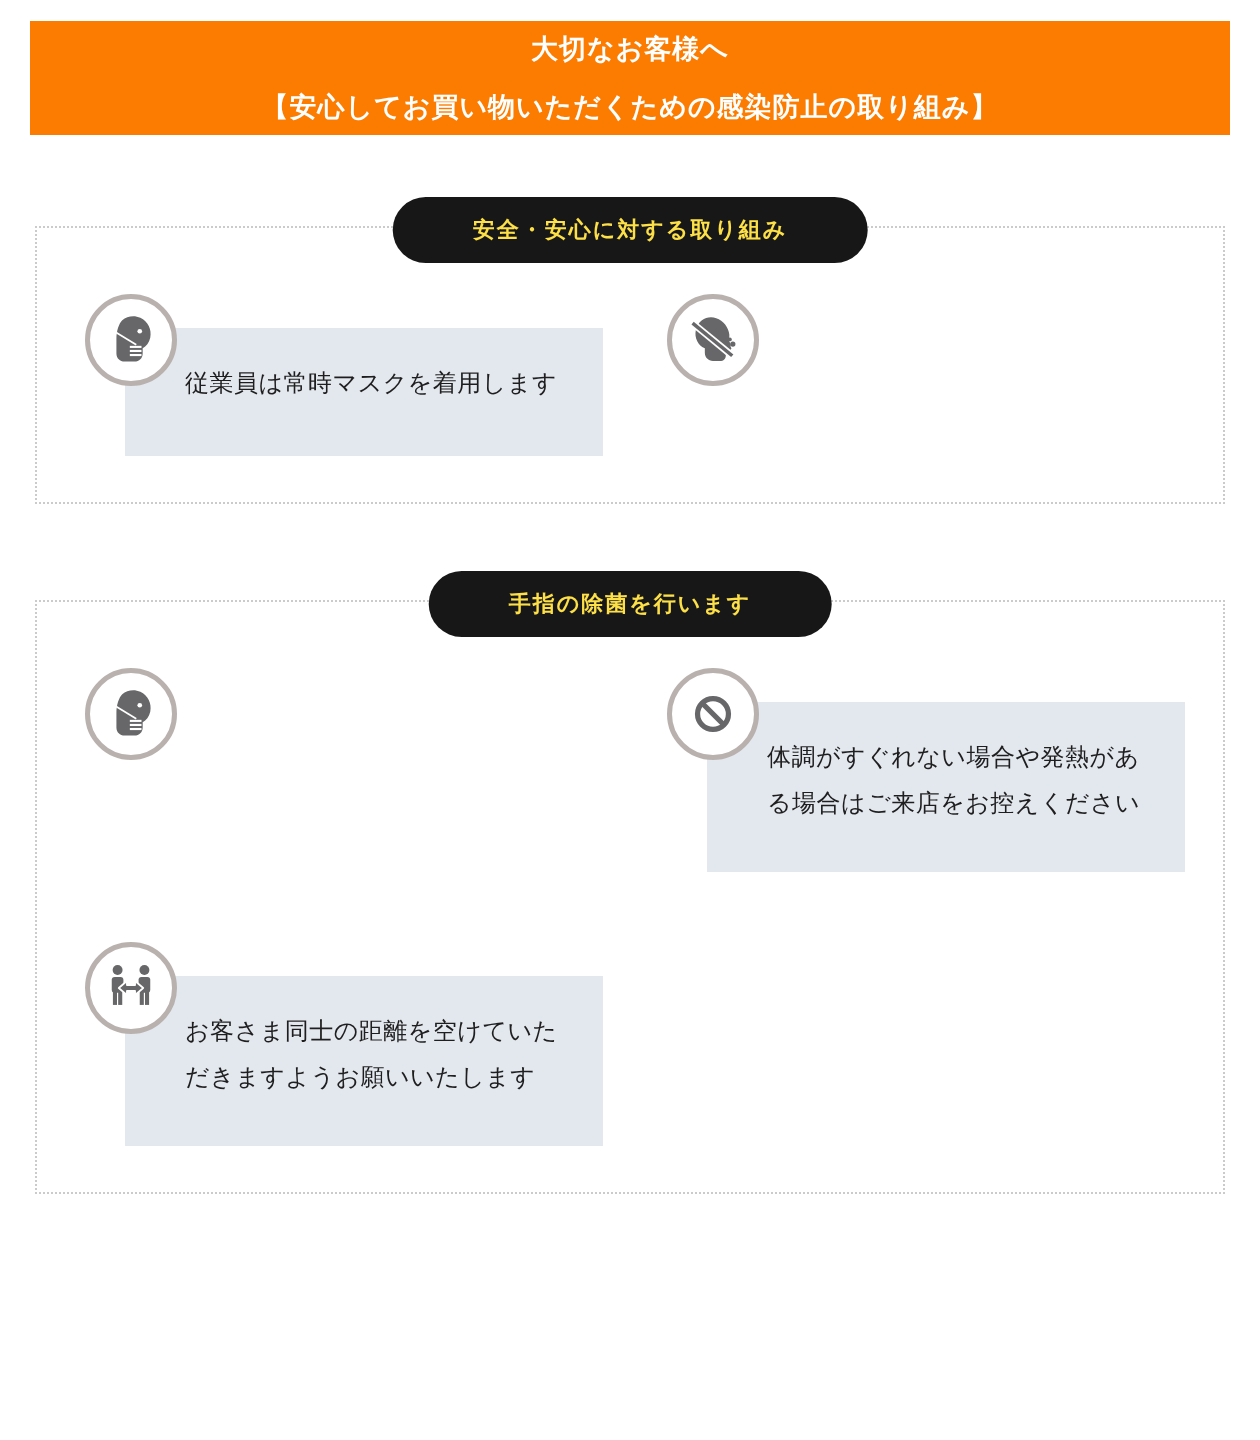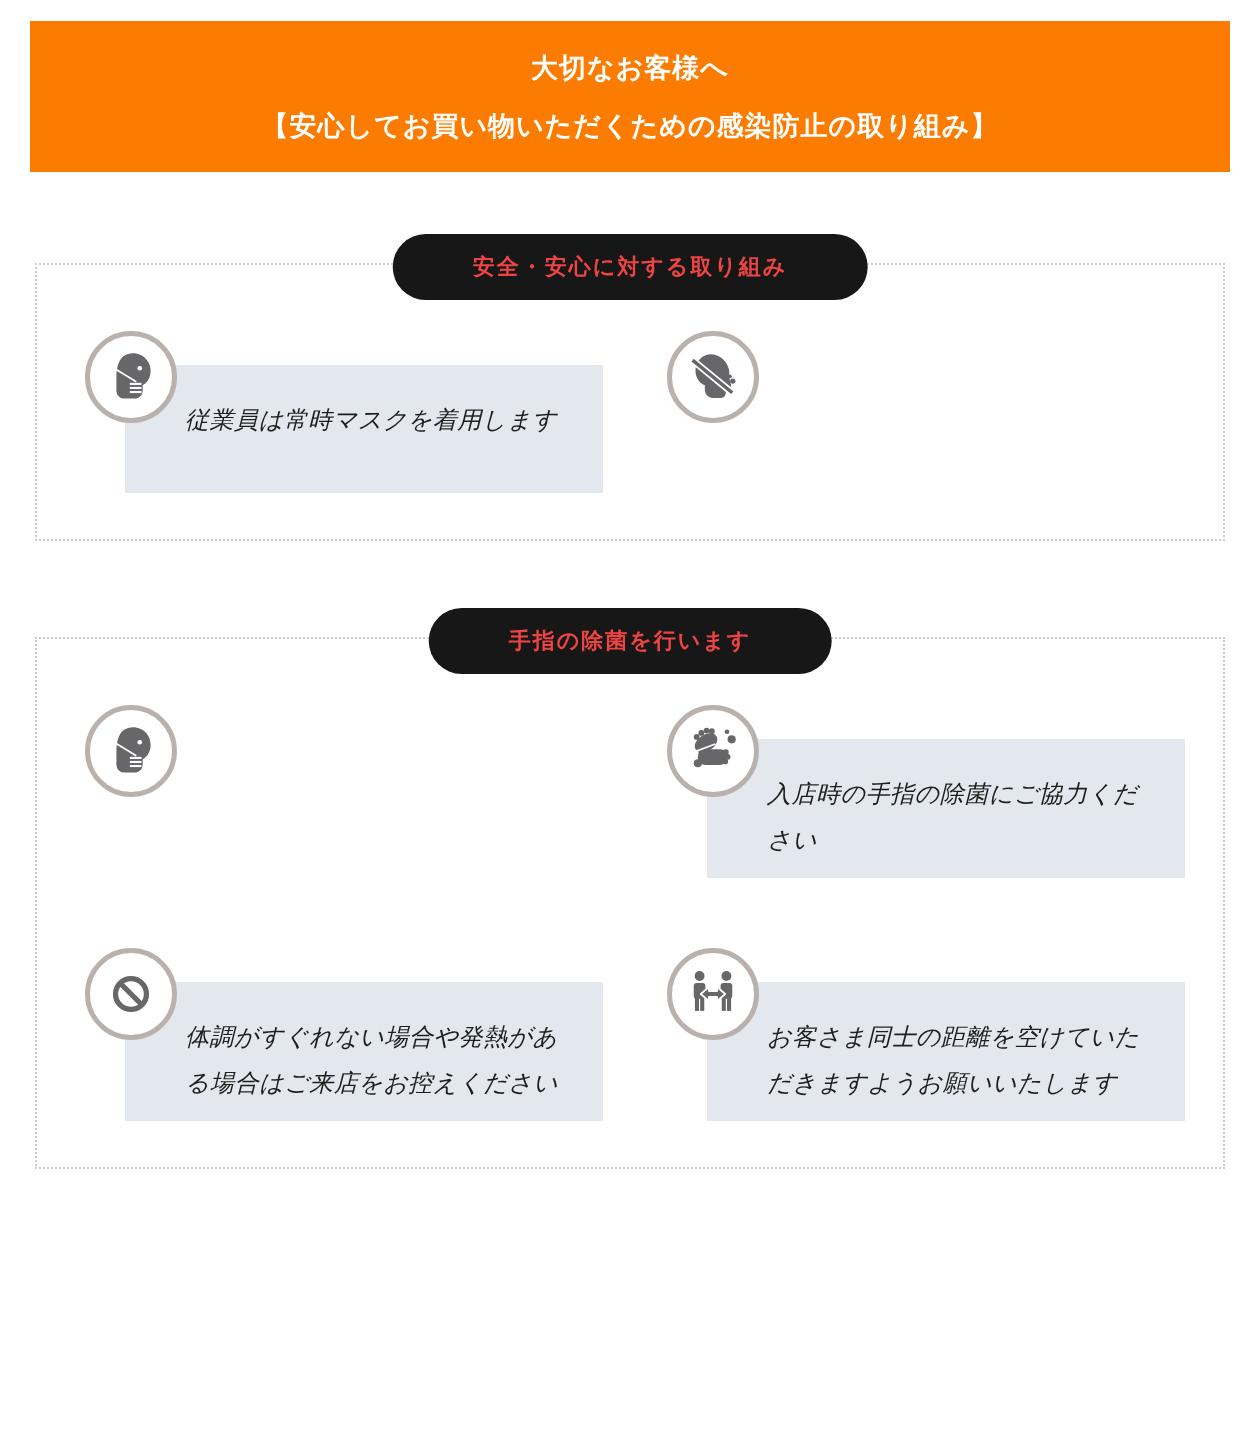--- a/index.html
+++ b/index.html
@@ -5,21 +5,21 @@
   html,body{margin:0;padding:0;background:#ffffff;}
   body{
     width:1260px;
     font-family:"Liberation Sans","DejaVu Sans",sans-serif;
     color:#1e1e1e;
     -webkit-font-smoothing:antialiased;
   }
   
   .banner{
     margin:21px 30px 0;
-    height:151px;
+    height:114px;
     background:#fb7c00;
     color:#ffffff;
     display:flex;
     flex-direction:column;
     justify-content:center;
     align-items:center;
     gap:22px;
     font-weight:bold;
     font-size:27px;
     letter-spacing:1px;
@@ -36,21 +36,21 @@
   .panel-request{margin-top:96px;}
   .panel-title{
     position:absolute;
     top:-31px;
     left:50%;
     transform:translateX(-50%);
     height:66px;
     display:flex;
     align-items:center;
     background:#171717;
-    color:#ef4444;
+    color:#fde047;
     border-radius:33px;
     padding:0 80px;
     font-size:22px;
     font-weight:bold;
     letter-spacing:2px;
     white-space:nowrap;
   }
   .grid{
     display:grid;
     grid-template-columns:1fr 1fr;
@@ -72,22 +72,21 @@
     align-items:center;
     justify-content:center;
     z-index:1;
   }
   .icon-circle svg{width:56px;height:56px;display:block;}
   .item-box{
     margin:34px 0 0 40px;
     background:#e3e8ef;
     min-height:128px;
     box-sizing:border-box;
-    padding:32px 28px 15px 60px;
-    font-style:italic;
+    padding:32px 28px 46px 60px;
   }
   .item-box p{
     margin:0;
     font-size:24px;
     line-height:46px;
     letter-spacing:.5px;
   }
   .svg-defs{position:absolute;width:0;height:0;overflow:hidden;}
 </style>
 </head>
@@ -203,30 +202,20 @@
   <div class="grid">
 
     <div class="item">
       <div class="icon-circle">
         <svg>
             <use href="#i-mask"></use>
           </svg>
       </div>
     </div>
 
-    <div class="item">
-      <div class="icon-circle">
-        <svg>
-            <use href="#i-wash"></use>
-          </svg>
-      </div>
-      <div class="item-box">
-        <p>入店時の手指の除菌にご協力ください</p>
-      </div>
-    </div>
 
     <div class="item">
       <div class="icon-circle">
         <svg>
             <use href="#i-prohibit"></use>
           </svg>
       </div>
       <div class="item-box">
         <p>体調がすぐれない場合や発熱がある場合はご来店をお控えください</p>
       </div>

